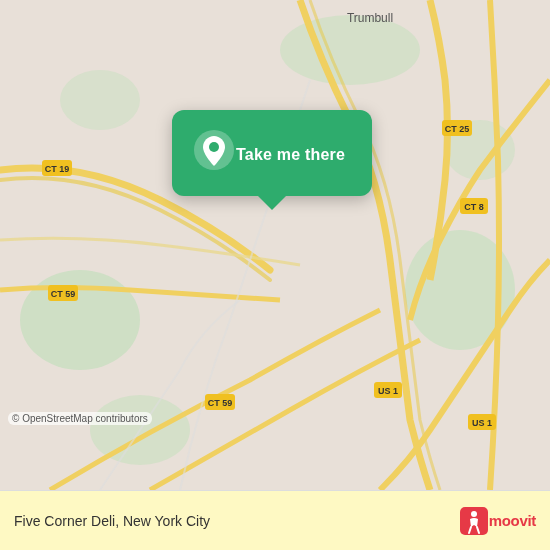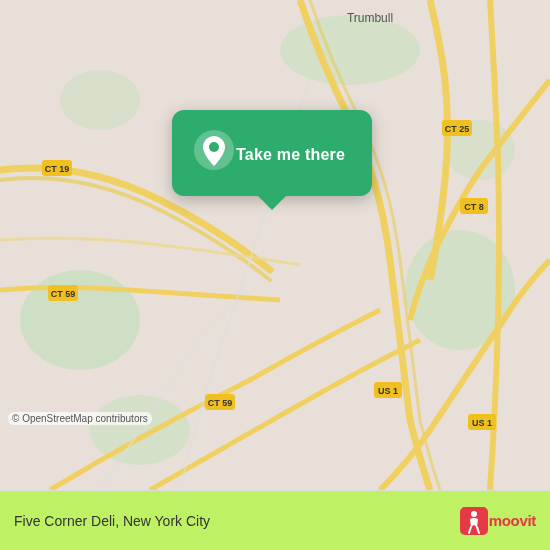--- a/index.html
+++ b/index.html
@@ -68,21 +68,21 @@
       color: white;
       font-size: 16px;
       font-weight: 600;
       letter-spacing: 0.2px;
     }
 
     
     .bottom-bar {
       width: 550px;
       height: 60px;
-      background: #bef264;
+      background: #fef9c3;
       display: flex;
       align-items: center;
       padding: 0 14px;
       border-top: 1px solid #ddd;
     }
 
     .moovit-logo {
       margin-left: auto;
       display: flex;
       align-items: center;

